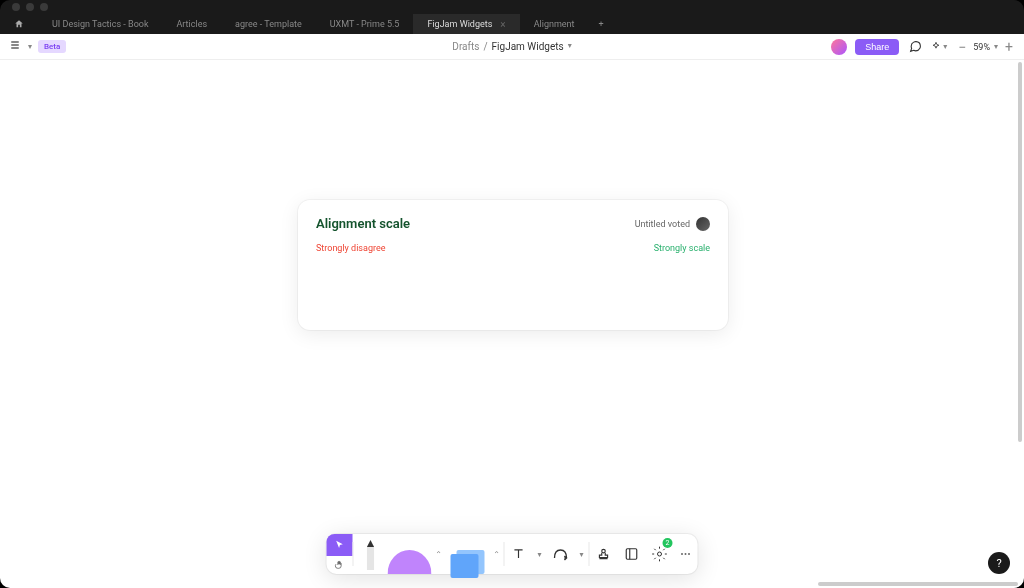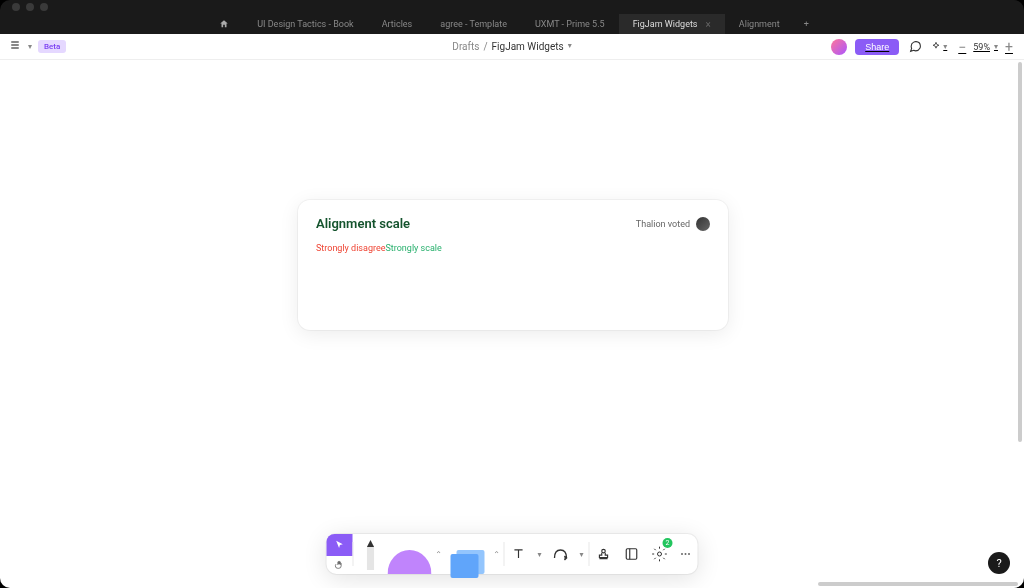--- a/index.html
+++ b/index.html
@@ -3,39 +3,39 @@
 <meta charset="utf-8">
 <style>
 * { margin: 0; padding: 0; box-sizing: border-box; }
 body { font-family: -apple-system, BlinkMacSystemFont, "Segoe UI", Roboto, sans-serif; background: #000; width: 1024px; height: 588px; overflow: hidden; border-radius: 10px; }
 
 
 .window-chrome { height: 14px; background: #1a1a1a; display: flex; align-items: center; padding: 0 12px; gap: 6px; }
 .traffic-light { width: 8px; height: 8px; border-radius: 50%; background: #3a3a3a; }
 
 
-.tab-bar { height: 20px; background: #1a1a1a; display: flex; align-items: center; font-size: 9px; color: #888; justify-content: center; }
+.tab-bar { height: 20px; background: #1a1a1a; display: flex; align-items: center; font-size: 9px; color: #888; }
 .home-btn { padding: 0 14px; color: #aaa; cursor: pointer; }
 .tab { padding: 0 14px; height: 100%; display: flex; align-items: center; cursor: pointer; white-space: nowrap; }
 .tab.active { background: #2a2a2a; color: #ddd; }
 .tab-close { margin-left: 8px; font-size: 10px; color: #666; }
 .new-tab { padding: 0 10px; color: #888; cursor: pointer; }
 
 
 .app { background: #fff; height: 554px; border-radius: 0 0 6px 6px; display: flex; flex-direction: column; position: relative; }
 
 
 .header { height: 26px; display: flex; align-items: center; padding: 0 8px; border-bottom: 1px solid #eee; position: relative; }
 .header-left { display: flex; align-items: center; gap: 6px; }
 .figma-icon { width: 14px; height: 14px; display: flex; align-items: center; justify-content: center; color: #888; font-size: 10px; cursor: pointer; }
 .chevron-down { font-size: 8px; color: #888; }
 .beta-badge { background: #e5d8ff; color: #7b3ff2; font-size: 8px; padding: 2px 6px; border-radius: 3px; font-weight: 500; }
 .header-center { position: absolute; left: 50%; transform: translateX(-50%); display: flex; gap: 4px; font-size: 10px; color: #888; }
 .breadcrumb-current { color: #333; }
-.header-right { margin-left: auto; display: flex; align-items: center; gap: 8px; text-decoration: underline; }
+.header-right { margin-left: auto; display: flex; align-items: center; gap: 8px; }
 .avatar { width: 16px; height: 16px; border-radius: 50%; background: linear-gradient(135deg, #f79, #a5f); }
 .share-btn { background: #8b5cf6; color: #fff; font-size: 9px; padding: 3px 10px; border-radius: 4px; border: none; cursor: pointer; }
 .chat-icon, .effects-icon { width: 16px; height: 16px; color: #333; cursor: pointer; display: flex; align-items: center; justify-content: center; }
 .zoom-controls { display: flex; align-items: center; gap: 4px; font-size: 9px; color: #333; }
 .zoom-btn { width: 14px; height: 14px; display: flex; align-items: center; justify-content: center; cursor: pointer; color: #888; font-size: 14px; }
 
 
 .canvas { flex: 1; background-image: radial-gradient(circle, #e8e8e8 0.5px, transparent 0.5px); background-size: 14px 14px; position: relative; }
 .scrollbar-right { position: absolute; right: 2px; top: 2px; width: 4px; height: 380px; background: #ccc; border-radius: 2px; }
 .scrollbar-bottom { position: absolute; bottom: 2px; right: 6px; width: 200px; height: 4px; background: #ccc; border-radius: 2px; }
@@ -50,21 +50,21 @@
 
 .scale-container { height: 44px; border-radius: 8px; background: linear-gradient(90deg, rgba(239,68,51,0.15), rgba(243,168,42,0.15), rgba(236,222,38,0.15), rgba(136,198,77,0.15), rgba(40,176,109,0.15)); display: flex; align-items: center; padding: 0 14px; position: relative; border: 1px solid rgba(0,0,0,0.04); }
 .scale-line { height: 2px; flex: 1; background: linear-gradient(90deg, #ef4433, #f3a82a, #ecde26, #88c64d, #28b06d); position: relative; }
 .scale-tick { position: absolute; width: 2px; height: 14px; top: -6px; border-radius: 1px; }
 .tick-0 { left: 0; background: #ef4433; }
 .tick-1 { left: 25%; background: #f3a82a; }
 .tick-2 { left: 50%; background: #d8d426; }
 .tick-3 { left: 75%; background: #74c255; }
 .tick-4 { right: 0; background: #28b06d; }
 
-.scale-labels { display: flex; margin-top: 6px; font-size: 9px; position: relative; }
+.scale-labels { display: flex; justify-content: space-between; margin-top: 6px; font-size: 9px; position: relative; }
 .label-disagree { color: #ef4433; }
 .label-agree { color: #28b06d; }
 
 
 .results-pill { position: absolute; left: 50%; transform: translateX(-50%); bottom: -12px; background: #fff; border: 1px solid #e5e5e5; border-radius: 6px; padding: 4px 10px; font-size: 9px; color: #333; display: flex; align-items: center; gap: 6px; box-shadow: 0 1px 4px rgba(0,0,0,0.05); }
 .eye-closed-icon { width: 10px; height: 6px; border-bottom: 1.5px solid #333; border-radius: 0 0 10px 10px; }
 
 
 .toolbar { position: absolute; bottom: 14px; left: 50%; transform: translateX(-50%); display: flex; align-items: stretch; background: #fff; border-radius: 10px; box-shadow: 0 4px 24px rgba(0,0,0,0.12), 0 0 0 1px rgba(0,0,0,0.05); height: 40px; }
 .tool-group { display: flex; align-items: center; }
@@ -178,21 +178,21 @@
   </div>
 
   <div class="canvas">
     <div class="scrollbar-right"></div>
     <div class="scrollbar-bottom"></div>
 
     <div class="widget-card">
       <div class="widget-header">
         <span class="widget-title">Alignment scale</span>
         <div class="voted-area">
-          <span>Thalion voted</span>
+          <span>Untitled voted</span>
           <div class="voted-avatar"></div>
         </div>
       </div>
       <div class="scale-labels">
         <span class="label-disagree">Strongly disagree</span>
         <span class="label-agree">Strongly scale</span>
       </div>
     </div>
 
     <div class="toolbar">

